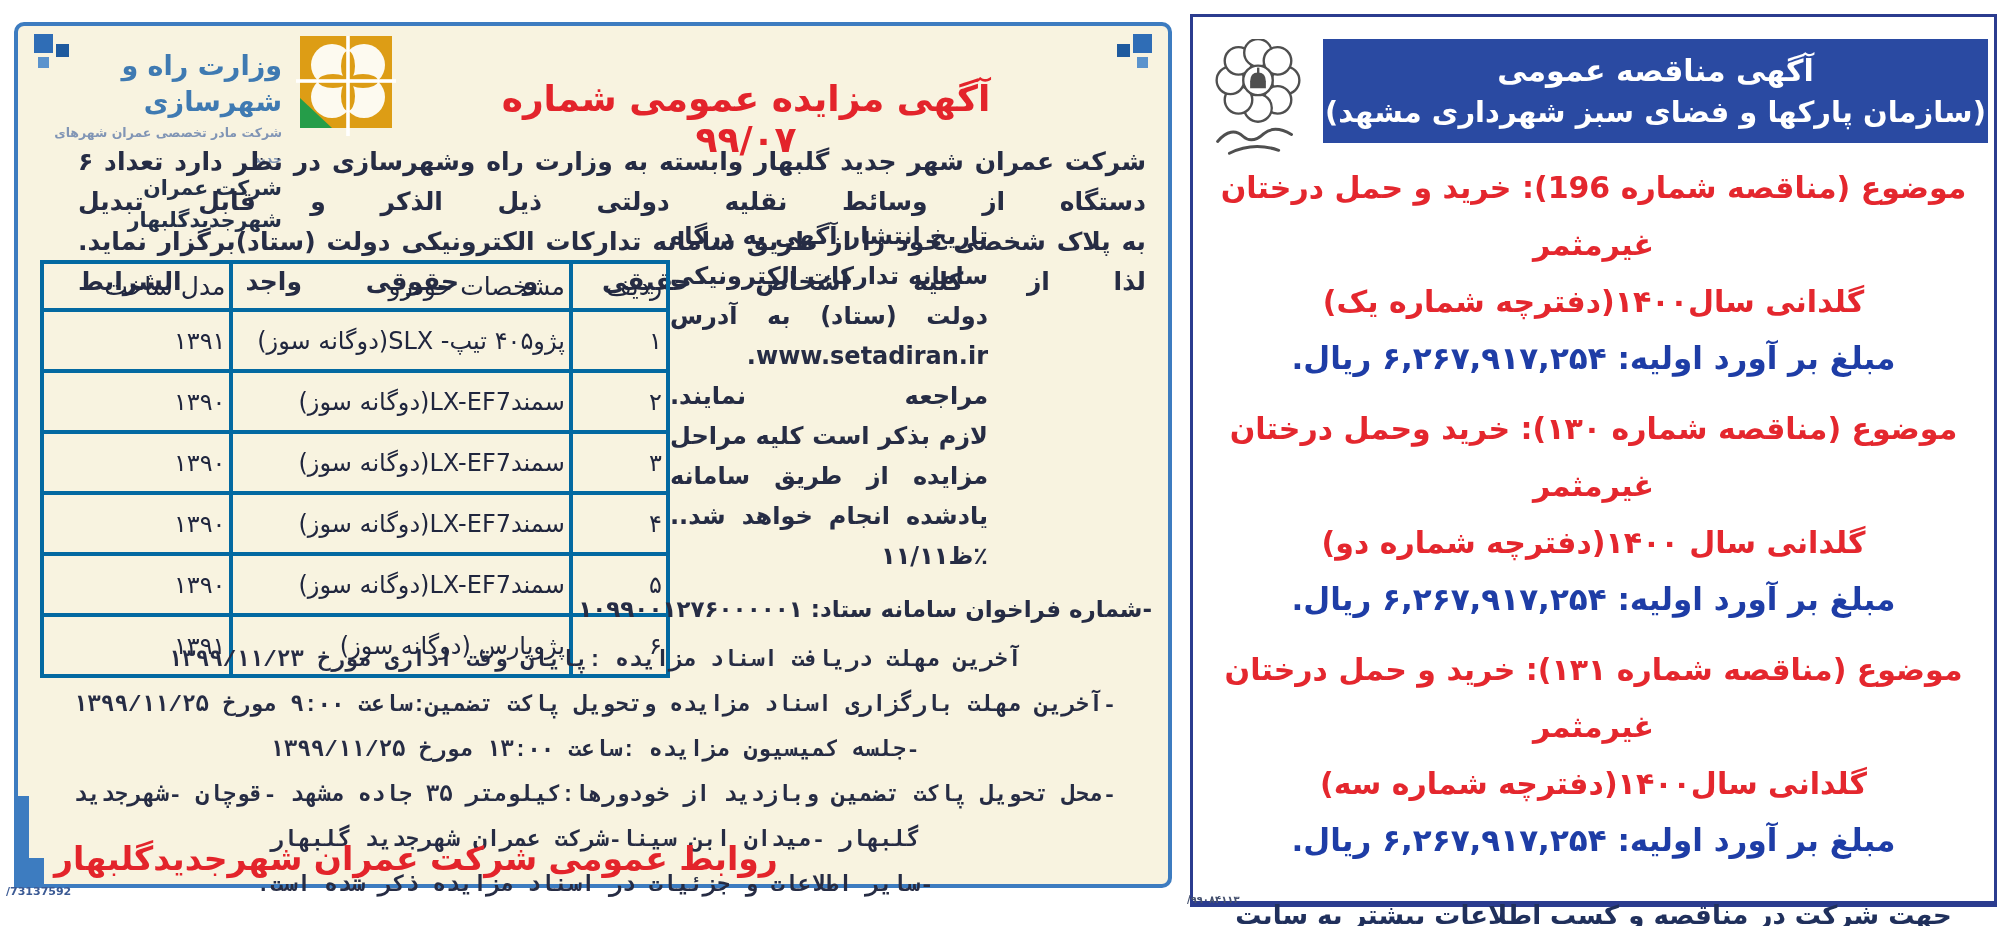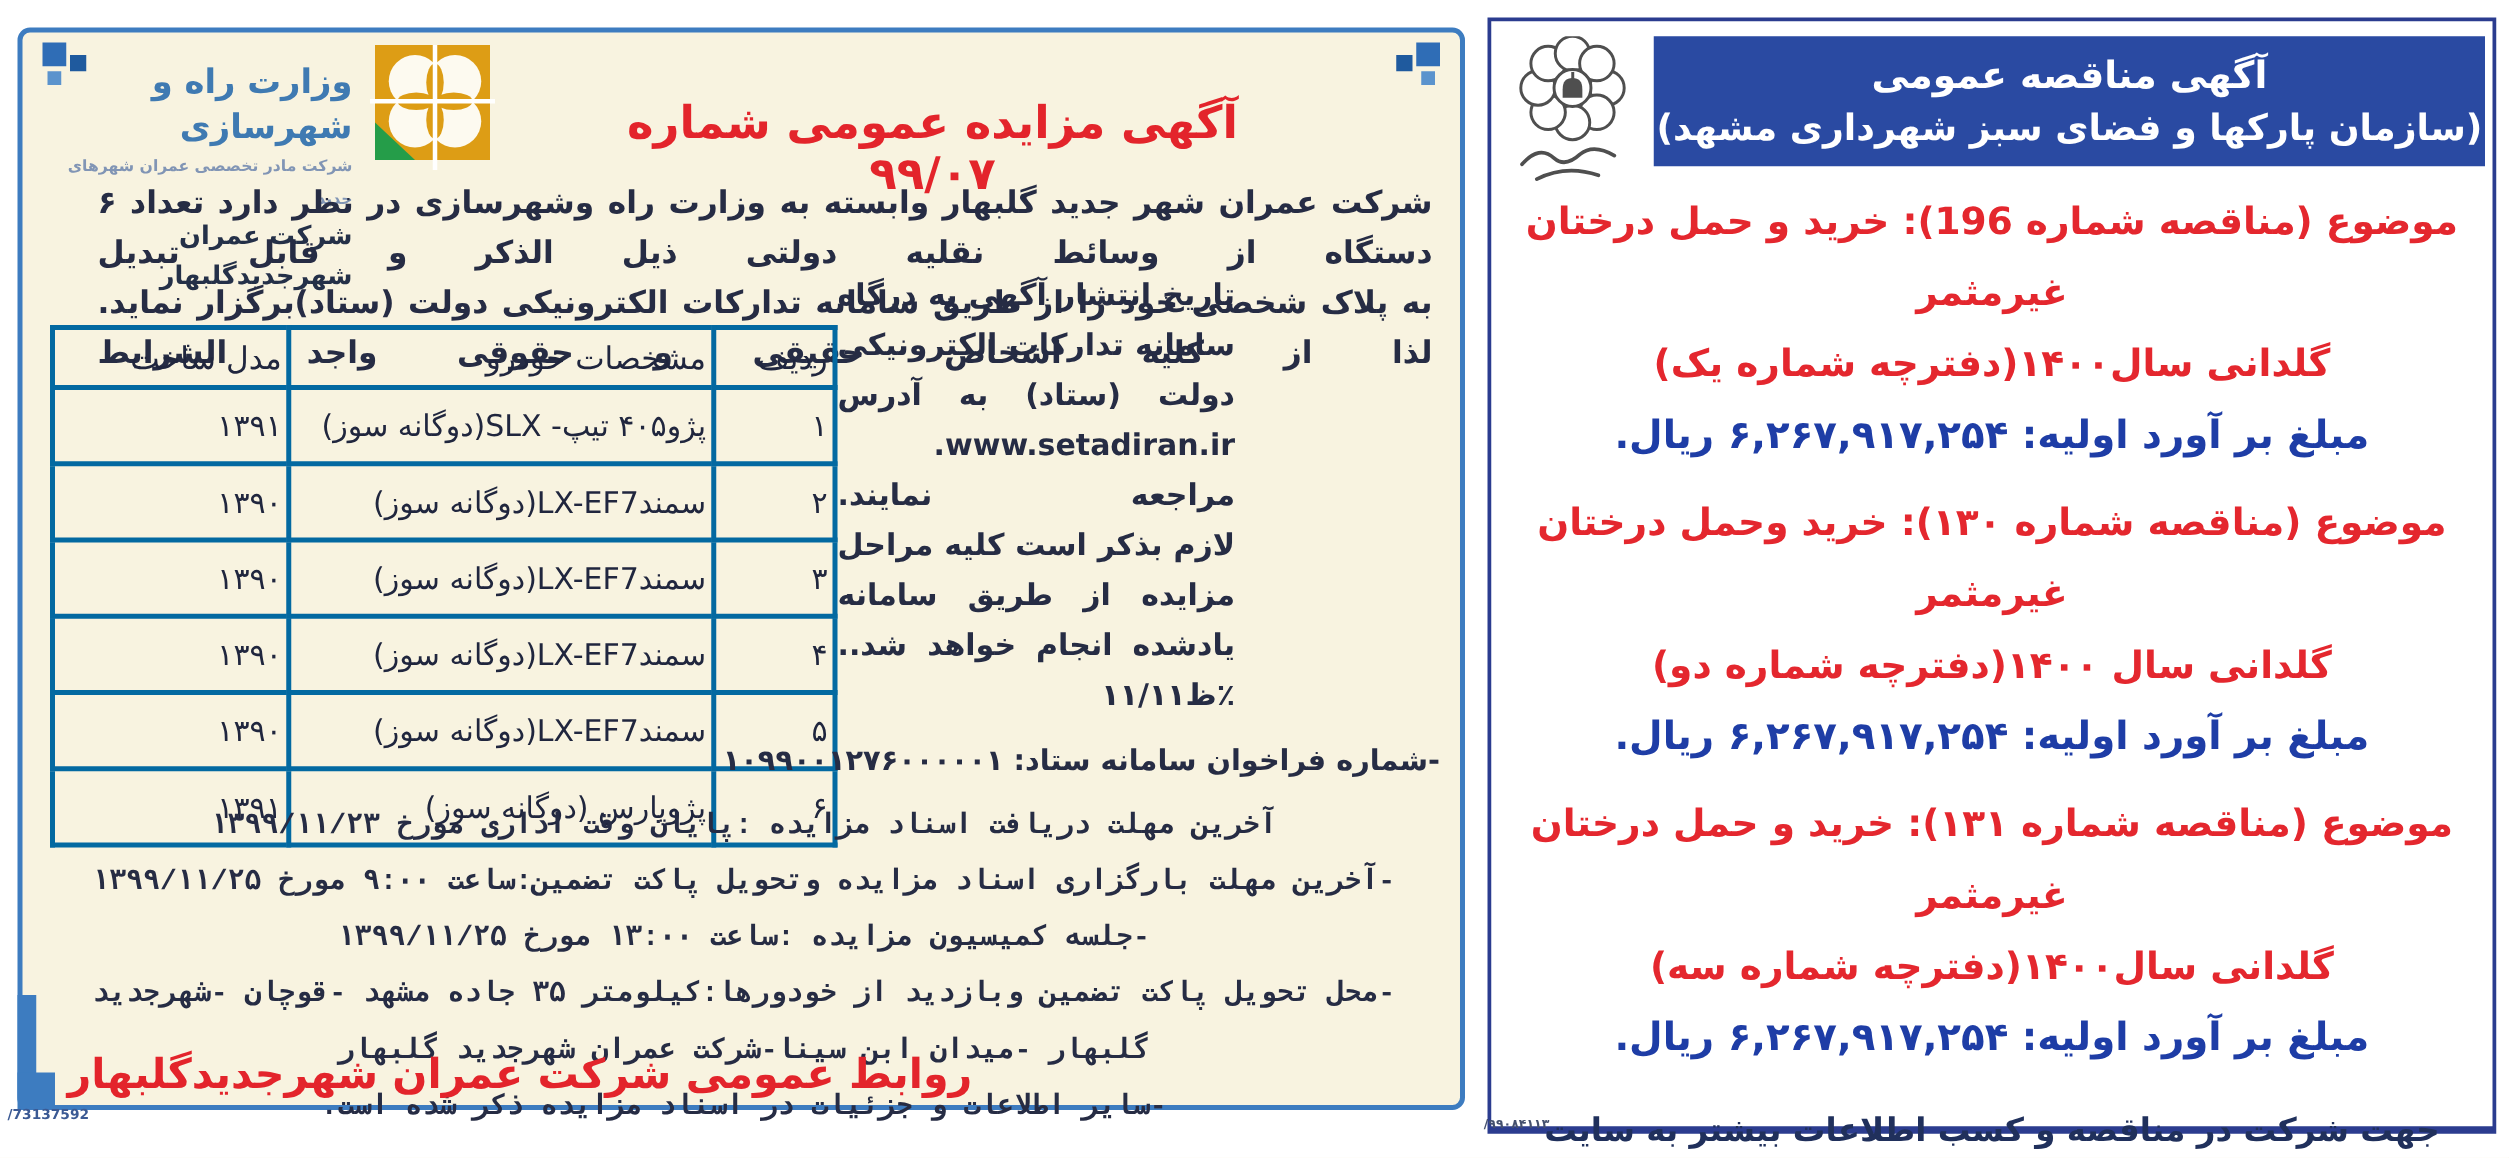--- a/index.html
+++ b/index.html
@@ -49,21 +49,21 @@
 
   .l-details{position:absolute;left:20px;right:16px;top:612px;direction:rtl;color:#262c44;font-weight:bold;}
   .l-details div{font-size:22.5px;line-height:45px;text-align:center;font-family:Liberation Mono, monospace;}
 
   .l-footer{position:absolute;left:36px;bottom:6px;font-size:33px;font-weight:bold;color:#e3242b;}
   .l-ref{position:absolute;left:-12px;bottom:-14px;font-size:11px;color:#3b5a94;font-weight:bold;}
 
   
   .ad-right{position:absolute;left:1190px;top:14px;width:807px;height:893px;background:#ffffff;
     border:3px solid #2b3c8f;border-bottom-width:6px;direction:rtl;box-sizing:border-box;}
-  .r-header{display:flex;gap:6px;padding:12px 6px 0 6px;align-items:flex-start;}
+  .r-header{display:flex;gap:6px;padding:22px 6px 0 6px;align-items:flex-start;}
   .r-banner{flex:1;background:#2a4aa2;height:104px;display:flex;flex-direction:column;justify-content:center;gap:7px;}
   .r-banner-l1{color:#ffffff;font-size:30px;font-weight:bold;text-align:center;}
   .r-banner-l2{color:#ffffff;font-size:29px;font-weight:bold;text-align:center;}
   .r-logo{width:118px;height:112px;display:flex;align-items:flex-start;justify-content:center;}
 
   .r-body{padding:8px 10px 0 10px;}
   .r-subj{color:#e4272e;font-size:30px;font-weight:bold;text-align:center;line-height:57px;}
   .r-amount{color:#1e3da6;font-size:31px;font-weight:bold;text-align:center;line-height:57px;margin-bottom:13px;}
   .r-note{margin-top:24px;color:#20305c;font-size:26px;font-weight:bold;text-align:center;}
   .r-note>div{line-height:45px;}

